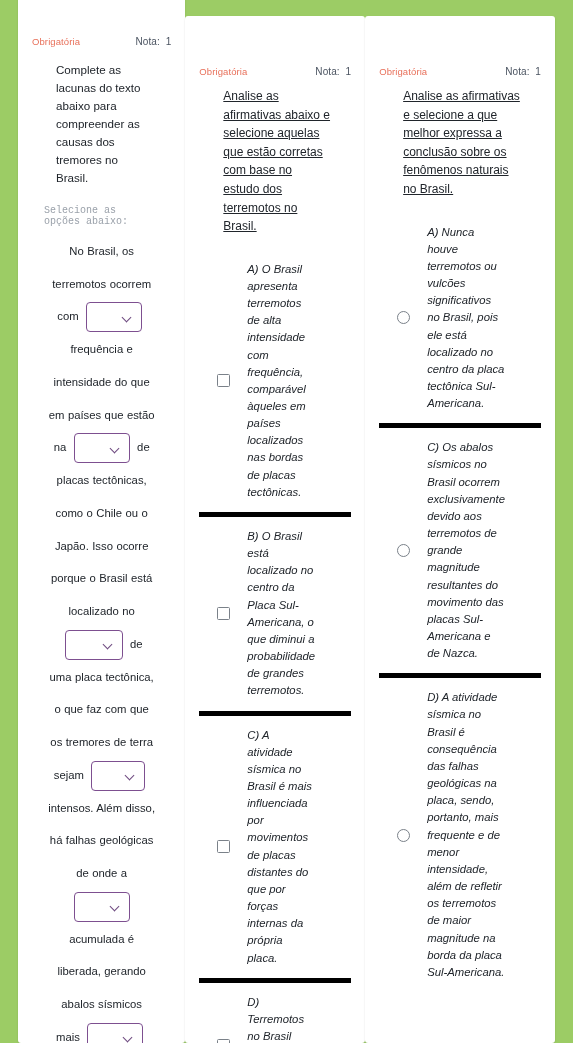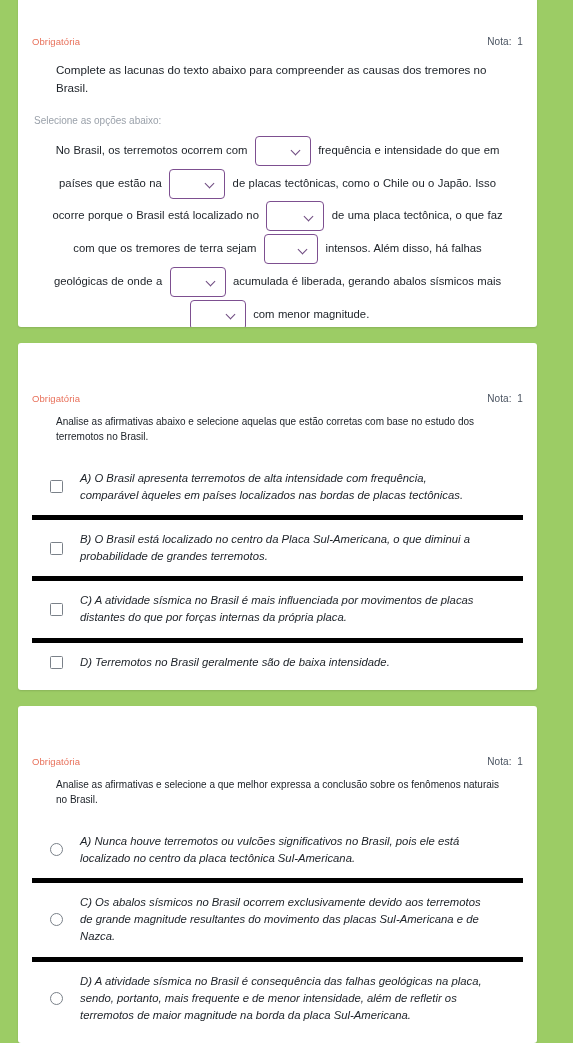--- a/index.html
+++ b/index.html
@@ -65,21 +65,22 @@
   .stem {
     font-size: 11.6px;
     color: #20252b;
     line-height: 1.55;
     padding: 14px 38px 0 38px;
   }
 
   .select-hint {
     font-size: 10px;
     color: #9aa1aa;
-    padding: 18px 30px 0 16px;
+    padding: 18px 30px 0 26px;
+    font-family: Liberation Mono, monospace;
   }
 
   .gapfill {
     padding: 8px 30px 0 30px;
     font-size: 11.3px;
     color: #20252b;
     line-height: 2.9;
     word-spacing: 0.3px;
     text-align: center;
   }
@@ -117,24 +118,25 @@
     width: 6px; height: 6px;
     border-right: 1.4px solid #6e4a80;
     border-bottom: 1.4px solid #6e4a80;
     transform: rotate(45deg);
   }
 
   
   .card-opts { margin-top: 16px; padding-bottom: 8px; }
 
   .q-text {
-    font-size: 10px;
+    font-size: 12px;
     color: #20252b;
     line-height: 1.55;
     padding: 10px 34px 0 38px;
+    text-decoration: underline;
   }
 
   .opt-list { margin-top: 14px; font-style: italic; }
 
   .opt {
     display: flex;
     align-items: center;
     gap: 0;
     padding: 11px 30px 11px 0;
     margin: 0 14px;
@@ -166,21 +168,21 @@
   }
 
   .opt-text {
     font-size: 11.3px;
     color: #20252b;
     line-height: 1.52;
     padding-right: 6px;
   }
 
   
-  .stack { display: flex; flex-direction: column; }
+  .stack { display: flex; flex-direction: row; }
 </style>
 </head>
 <body>
 
 <div class="page stack">
 
   <div class="card card-fill">
     <div class="card-head">
       <span class="req-label">Obrigatória</span>
       <span class="nota-label">Nota:  1</span>

